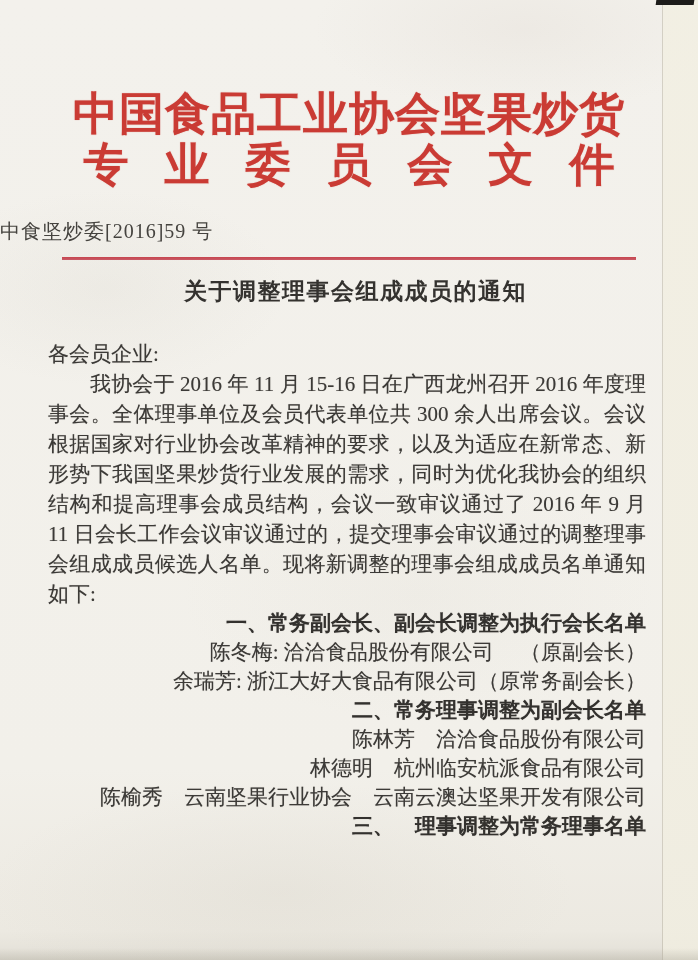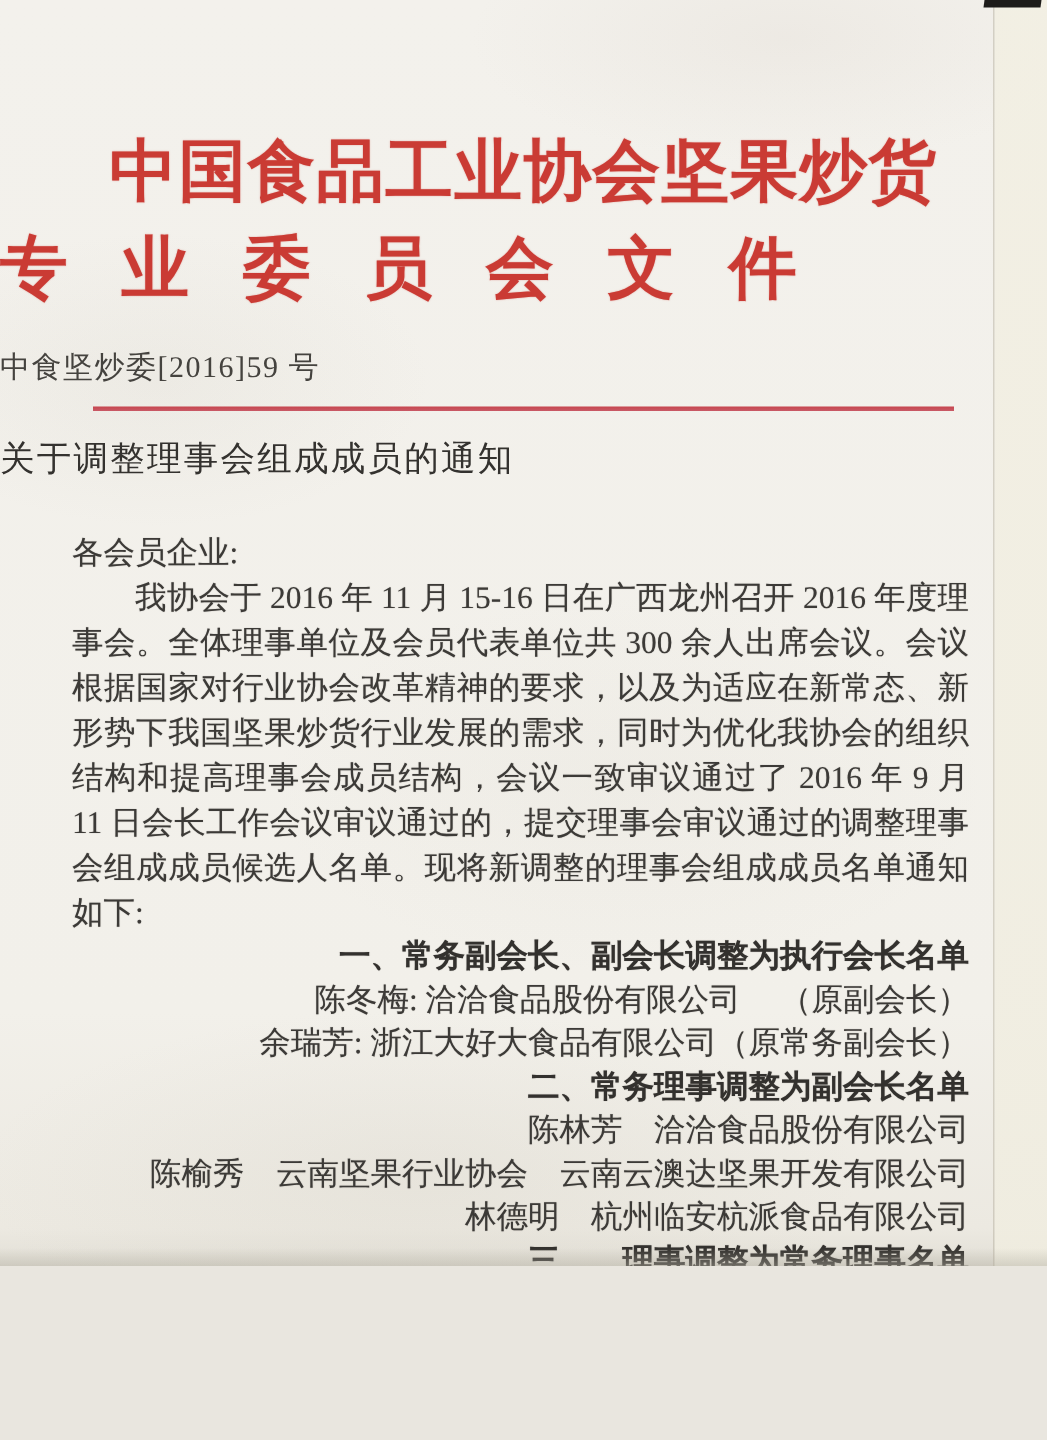--- a/index.html
+++ b/index.html
@@ -3,21 +3,21 @@
 <meta charset="utf-8">
 <style>
   html, body {
     margin: 0;
     padding: 0;
     background: #e9e6df;
   }
   .page {
     position: relative;
     width: 698px;
-    height: 844px;
+    height: 960px;
     margin: 0 auto;
     overflow: hidden;
     font-family: "Liberation Serif", "DejaVu Serif", serif;
     color: #3c3a37;
     background:
       radial-gradient(ellipse 300px 120px at 75% 3%, rgba(210,200,190,0.18), transparent 70%),
       radial-gradient(ellipse 260px 140px at 15% 30%, rgba(200,196,184,0.14), transparent 70%),
       radial-gradient(ellipse 340px 180px at 60% 62%, rgba(205,200,188,0.10), transparent 70%),
       radial-gradient(ellipse 420px 160px at 40% 93%, rgba(198,193,180,0.16), transparent 70%),
       linear-gradient(180deg, #f3f1ec 0%, #f2f0ea 80%, #ece9e1 97%, #e2dfd6 100%);
@@ -58,21 +58,22 @@
     margin-top: 92px;
     text-align: center;
     font-size: 45px;
     font-weight: bold;
     line-height: 1.0;
     letter-spacing: 1px;
     color: #ca3b34;
     text-shadow: 0 0 1px rgba(202,59,52,0.55);
   }
   .org-line2-wrap {
-    margin-top: 20px;
+    margin-top: 6px;
+    text-align: center;
     line-height: 1.0;
   }
   .org-line2 {
     display: inline-block;
     font-size: 45px;
     font-weight: bold;
     letter-spacing: 36px;
     margin-right: -36px;
     color: #ca3b34;
     text-shadow: 0 0 1px rgba(202,59,52,0.55);
@@ -89,25 +90,27 @@
     margin: 16px auto 0 62px;
     width: 574px;
     height: 3px;
     border: none;
     background: linear-gradient(180deg, #c6454e, #c95a66);
   }
 
   
   .doc-title {
     margin-top: 20px;
+    text-align: center;
     font-size: 23px;
-    font-weight: normal;
+    font-weight: bold;
     line-height: 1.0;
     letter-spacing: 1.5px;
     color: #34322f;
+    margin-left: 13px;
   }
   .body-block {
     padding: 0 52px 0 48px;
     font-size: 21px;
     line-height: 30px;
     text-shadow: 0 0 0.7px rgba(70,68,64,0.45);
   }
   .salutation {
     margin-top: 36px;
     white-space: pre-wrap;
@@ -159,22 +162,22 @@
     <p class="main-paragraph">我协会于 2016 年 11 月 15-16 日在广西龙州召开 2016 年度理事会。全体理事单位及会员代表单位共 300 余人出席会议。会议根据国家对行业协会改革精神的要求，以及为适应在新常态、新形势下我国坚果炒货行业发展的需求，同时为优化我协会的组织结构和提高理事会成员结构，会议一致审议通过了 2016 年 9 月 11 日会长工作会议审议通过的，提交理事会审议通过的调整理事会组成成员候选人名单。现将新调整的理事会组成成员名单通知如下:</p>
 
     <div class="sections">
 
       <div class="section-heading">一、常务副会长、副会长调整为执行会长名单</div>
       <div class="entry">陈冬梅: 洽洽食品股份有限公司　 （原副会长）</div>
       <div class="entry">余瑞芳: 浙江大好大食品有限公司（原常务副会长）</div>
 
       <div class="section-heading">二、常务理事调整为副会长名单</div>
       <div class="entry">陈林芳　洽洽食品股份有限公司</div>
+      <div class="entry">林德明　杭州临安杭派食品有限公司</div>
       <div class="entry">陈榆秀　云南坚果行业协会　云南云澳达坚果开发有限公司</div>
-      <div class="entry">林德明　杭州临安杭派食品有限公司</div>
 
       <div class="section-heading">三、　理事调整为常务理事名单</div>
 
     </div>
   </div>
 
   <div class="bottom-shade"></div>
 </div>
 
 </body></html>

